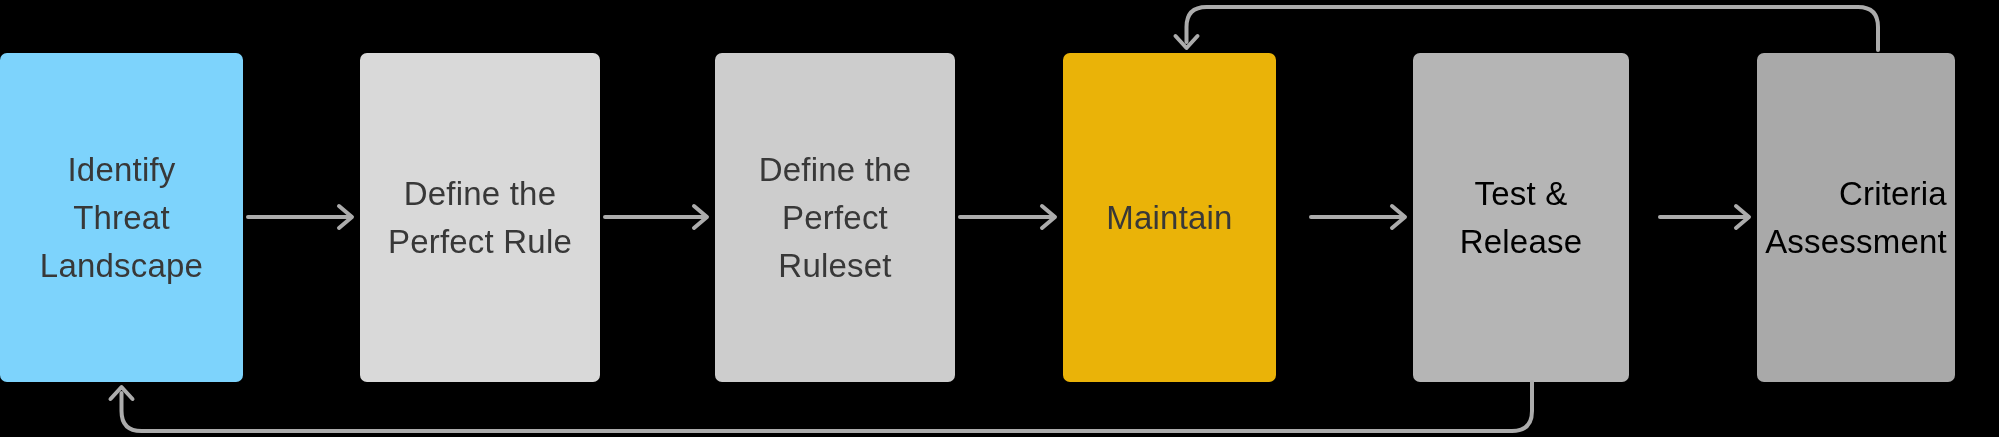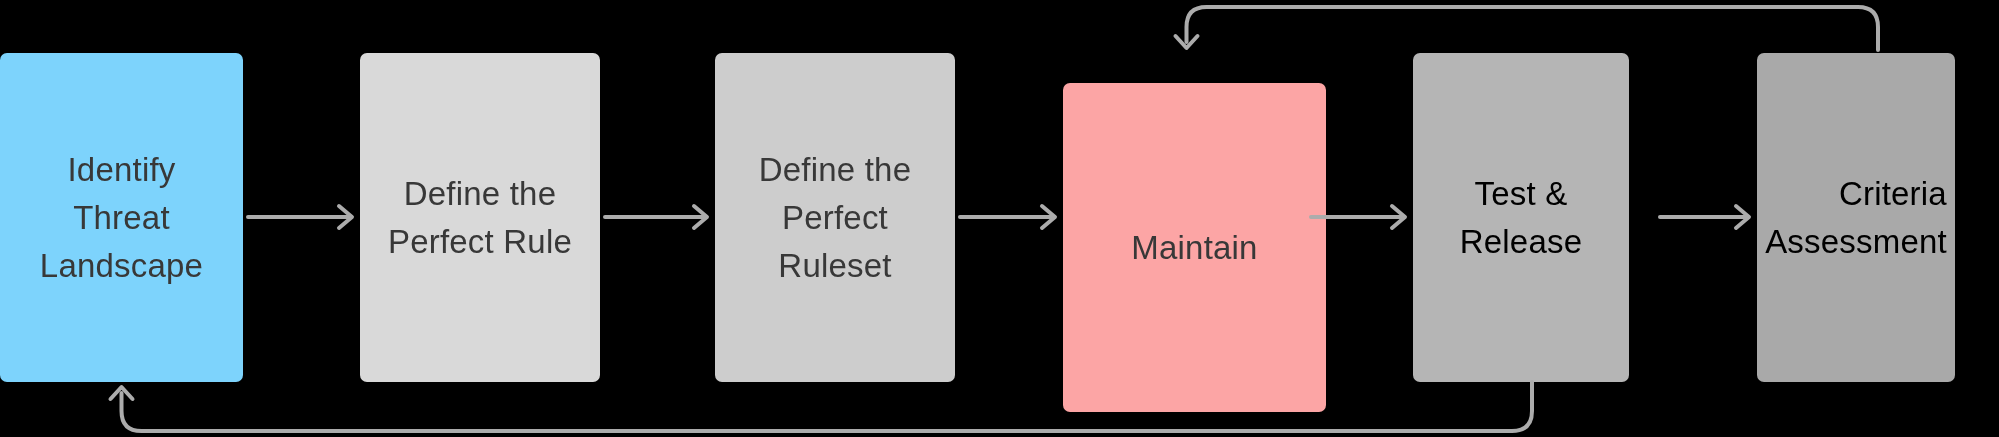--- a/index.html
+++ b/index.html
@@ -45,21 +45,21 @@
 <div class="canvas">
   <div id="nodes">
       <div class="flow-node" style="left: 0px; width: 243px; background: #7dd3fc; color: rgb(56, 56, 56);">Identify
 Threat
 Landscape</div>
       <div class="flow-node" style="left: 360px; width: 240px; background: rgb(217, 217, 217); color: rgb(56, 56, 56);">Define the
 Perfect Rule</div>
       <div class="flow-node" style="left: 715px; width: 240px; background: rgb(205, 205, 205); color: rgb(56, 56, 56);">Define the
 Perfect
 Ruleset</div>
-      <div class="flow-node" style="left: 1063px; width: 263px; background: #fca5a5; color: rgb(56, 56, 56); margin-top: 30px;">Maintain</div>
+      <div class="flow-node" style="left: 1063px; width: 213px; background: #eab308; color: rgb(56, 56, 56);">Maintain</div>
       <div class="flow-node" style="left: 1413px; width: 216px; background: rgb(181, 181, 181); color: #000000;">Test &amp;
 Release</div>
       <div class="flow-node" style="left: 1757px; width: 198px; background: rgb(169, 169, 169); color: #000000; text-align: right;">Criteria
 Assessment</div>
     </div>
   <svg id="arrows" class="arrow-layer" viewBox="0 0 1999 437" width="1999" height="437" xmlns="http://www.w3.org/2000/svg">
       <path d="M 248 217 L 349 217" fill="none" stroke="#acacac" stroke-width="4" stroke-linecap="round" stroke-linejoin="round"></path>
       <path d="M 339 206 L 352 217 L 339 228" fill="none" stroke="#acacac" stroke-width="4" stroke-linecap="round" stroke-linejoin="round"></path>
       <path d="M 605 217 L 704 217" fill="none" stroke="#acacac" stroke-width="4" stroke-linecap="round" stroke-linejoin="round"></path>
       <path d="M 694 206 L 707 217 L 694 228" fill="none" stroke="#acacac" stroke-width="4" stroke-linecap="round" stroke-linejoin="round"></path>

